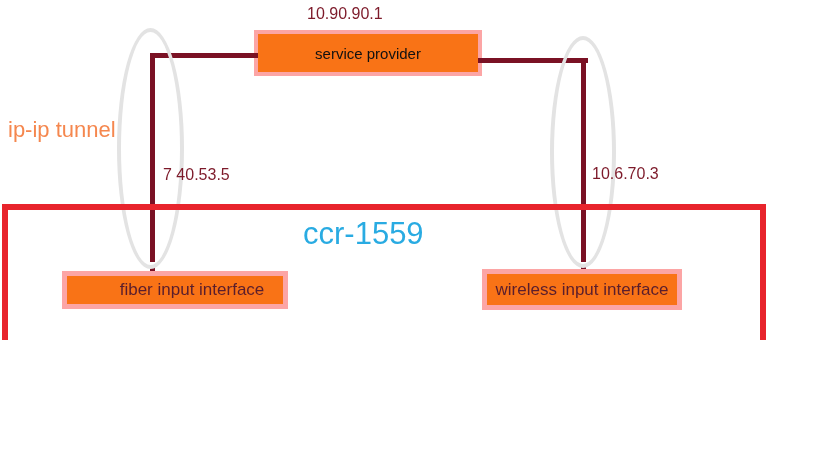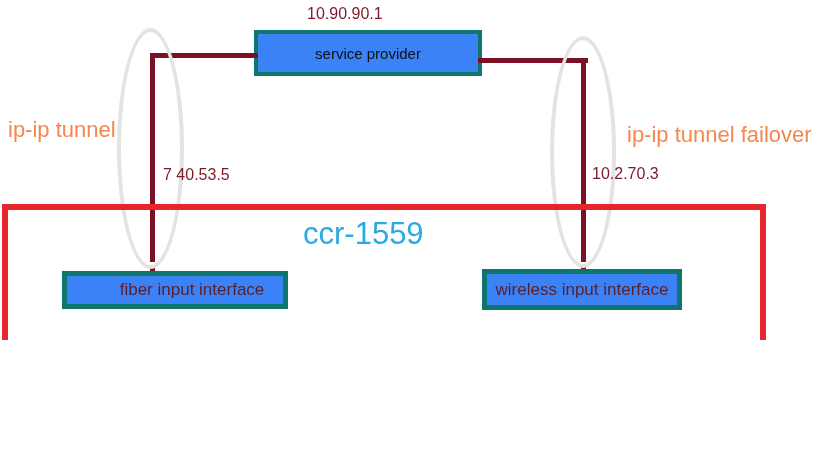--- a/index.html
+++ b/index.html
@@ -13,22 +13,22 @@
     width: 819px;
     height: 340px;
     background: #ffffff;
     overflow: hidden;
   }
 
   
   .node-box {
     position: absolute;
     box-sizing: border-box;
-    border: 4px solid #0f766e;
-    background: #3b82f6;
+    border: 4px solid #fca5a5;
+    background: #f97316;
     display: flex;
     align-items: center;
     justify-content: center;
   }
   .node-box .node-label {
     font-size: 15px;
     color: #111111;
     white-space: nowrap;
   }
   .iface-label {
@@ -122,24 +122,23 @@
   <div class="link" id="link-left-v"></div>
   <div class="link" id="link-left-dot"></div>
   <div class="link" id="link-right-h"></div>
   <div class="link" id="link-right-v"></div>
   <div class="link" id="link-right-dot"></div>
 
   <div class="tunnel-ellipse" id="ellipse-left"></div>
   <div class="tunnel-ellipse" id="ellipse-right"></div>
 
   <div class="tunnel-label" id="tunnel-left-label">ip-ip tunnel</div>
-  <div class="tunnel-label" id="tunnel-right-label">ip-ip tunnel failover</div>
 
   <div class="ip-label" id="fiber-ip">7 40.53.5</div>
-  <div class="ip-label" id="wireless-ip">10.2.70.3</div>
+  <div class="ip-label" id="wireless-ip">10.6.70.3</div>
 
   <div class="router-rect"></div>
   <div class="router-title">ccr-1559</div>
 
   <div class="node-box" id="fiber-box">
     <span class="iface-label">fiber input interface</span>
   </div>
   <div class="node-box" id="wireless-box">
     <span class="iface-label">wireless input interface</span>
   </div>

